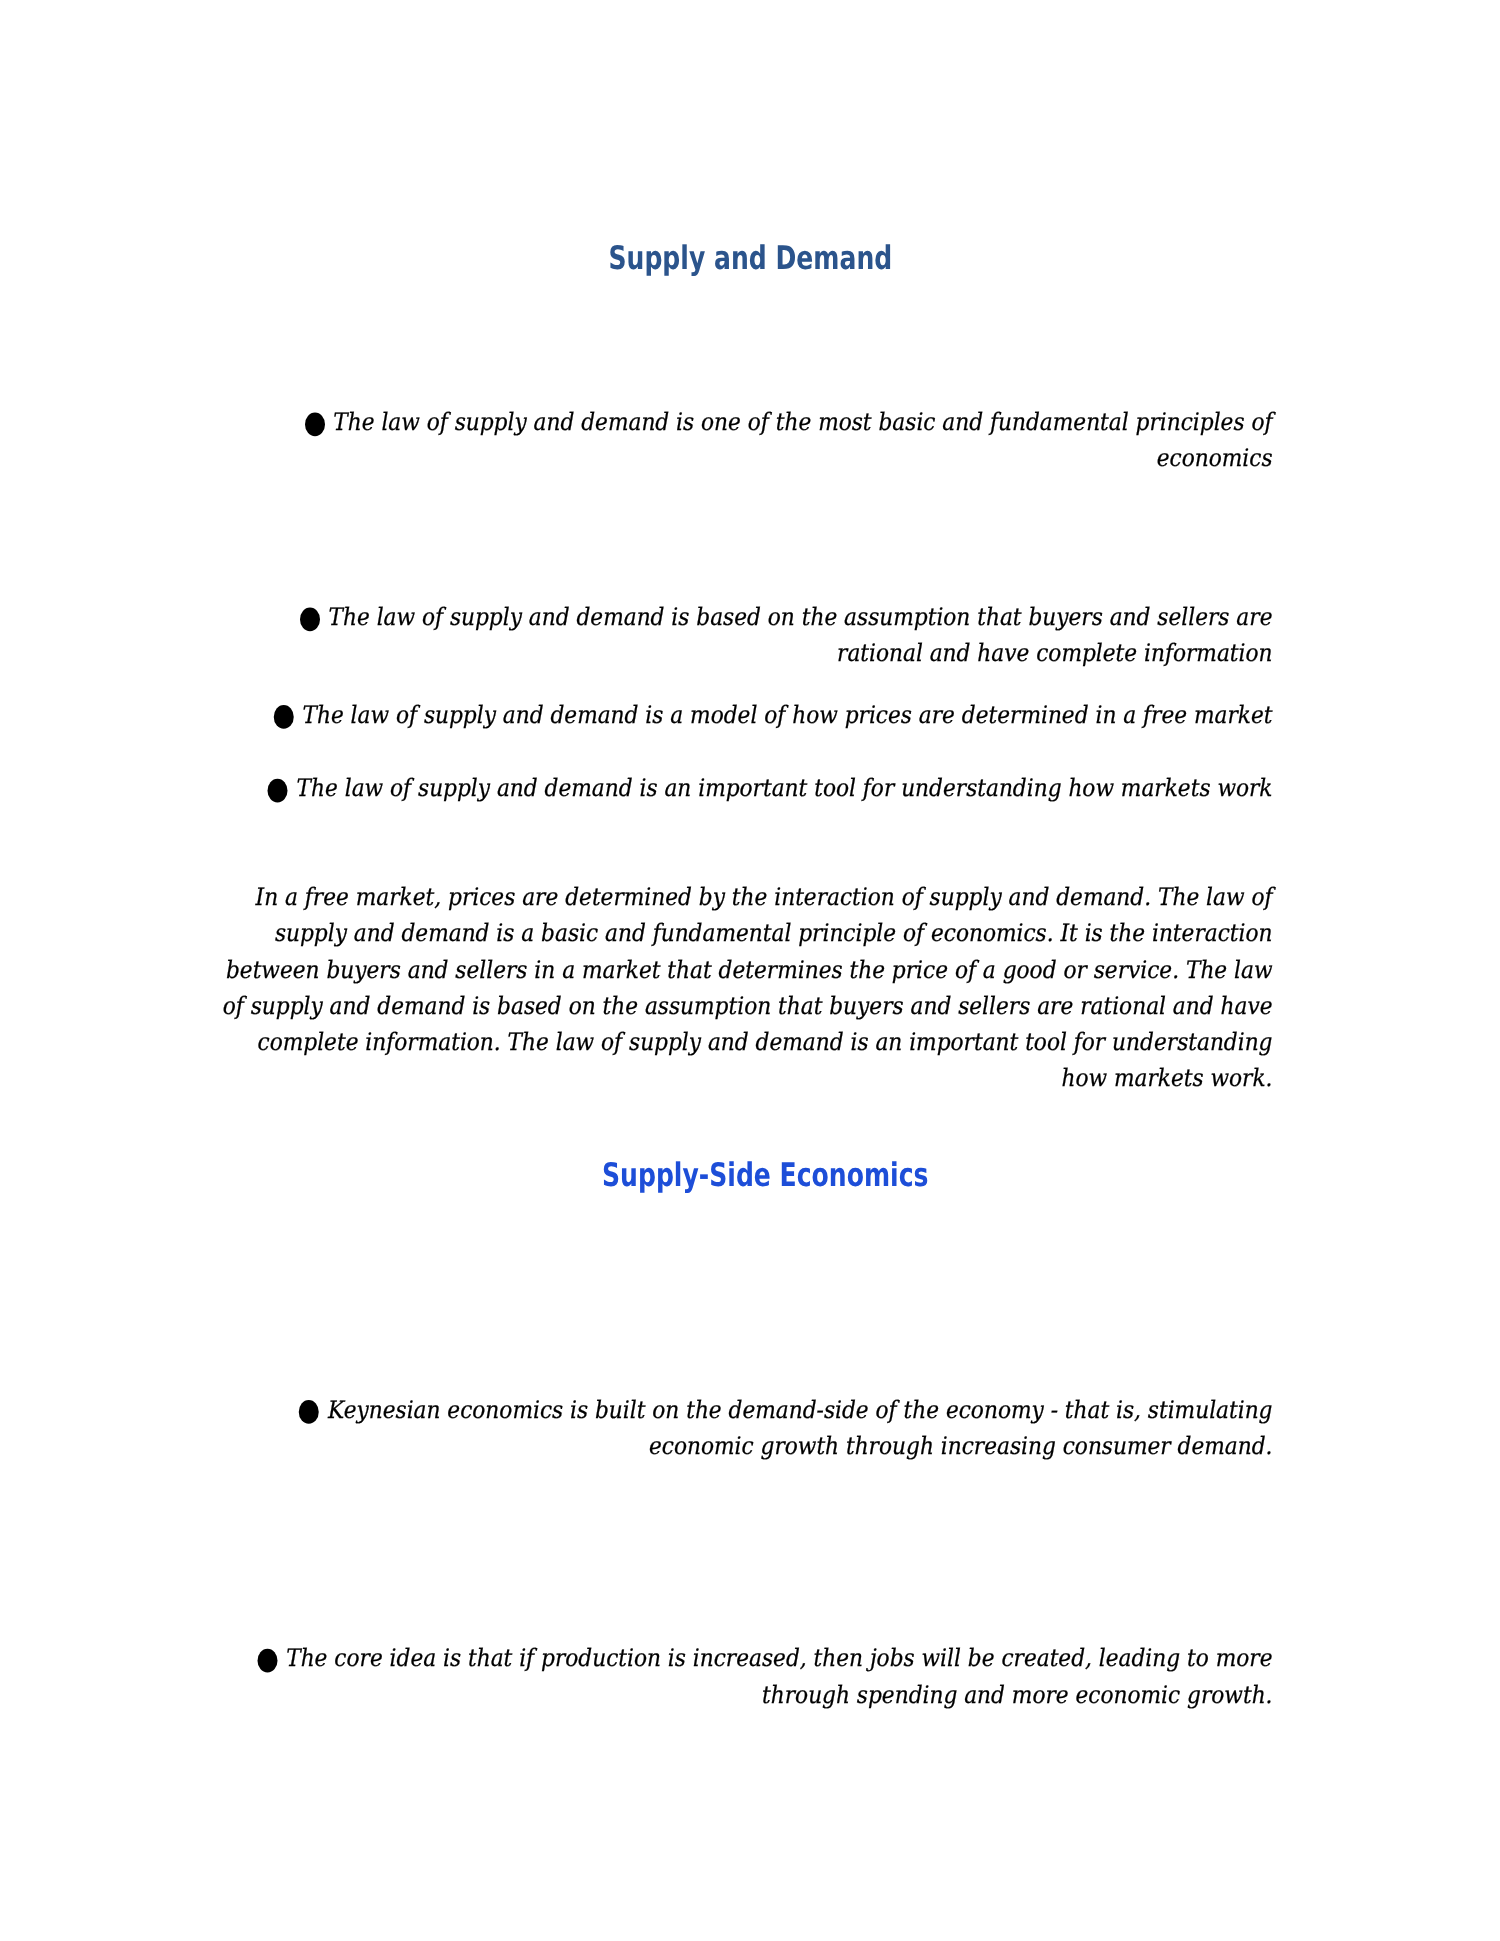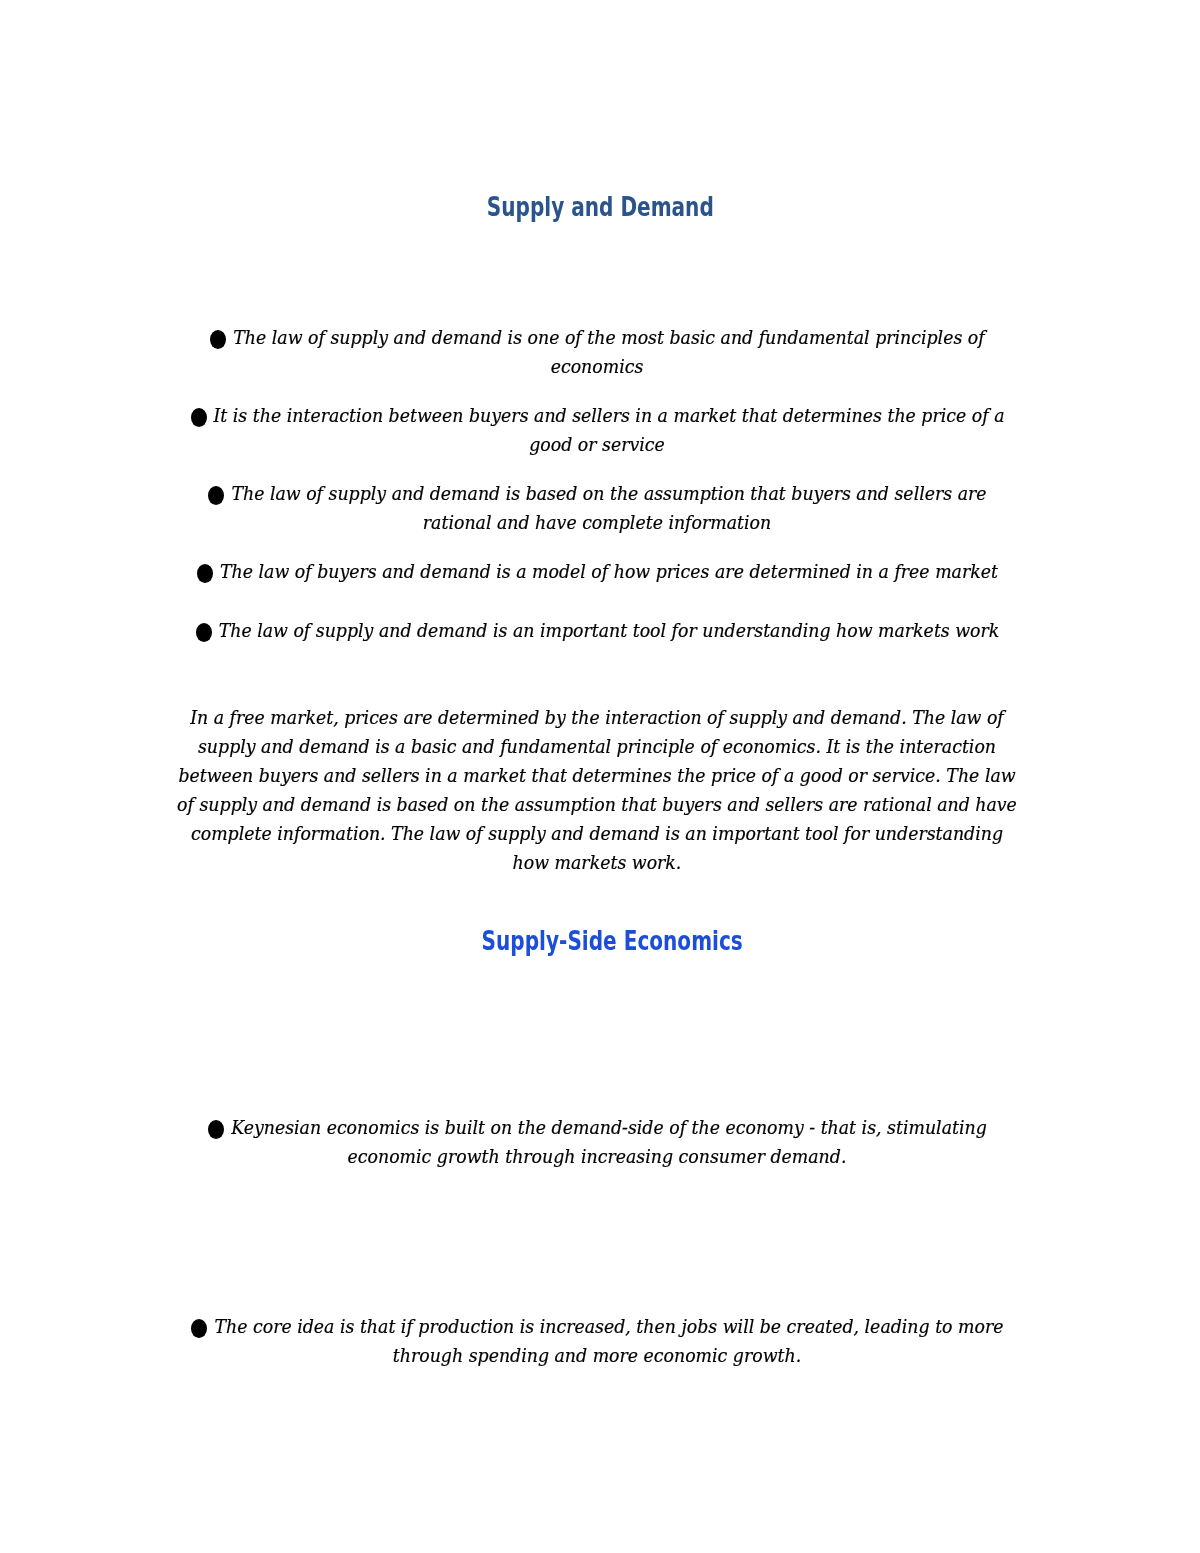--- a/index.html
+++ b/index.html
@@ -20,46 +20,45 @@
     transform:scaleX(0.858);transform-origin:center center;
   }
 
   
   .bullet-item,.body-para{
     position:absolute;left:176px;width:842px;margin:0;padding:0;
     transform:translateZ(0);
     font-family:"DejaVu Serif",serif;font-stretch:condensed;
     font-style:italic;font-weight:normal;
     font-size:19.3px;line-height:29px;color:#000000;
-    text-align:center;white-space:normal;
+    text-align:right;white-space:normal;
     -webkit-text-stroke:0.2px #000000;
   }
   .bullet-glyph{
     display:inline-block;width:16px;height:19px;border-radius:50%;
     background:#000000;vertical-align:baseline;
     position:relative;top:5px;margin-left:1px;margin-right:7px;
     font-size:0;line-height:0;
   }
 </style>
 </head>
 <body>
 
 <div class="page" style="background: rgb(255, 255, 255);">
 
   <h1 class="section-heading" style="top: 192px; color: rgb(43, 84, 140);">
     <span class="heading-text">Supply and Demand</span>
   </h1>
 
   <p class="bullet-item" style="top: 323px; color: rgb(0, 0, 0);"><span class="bullet-glyph" aria-label="●" style="background: rgb(0, 0, 0);"></span><span>The law of supply and demand is one of the most basic and fundamental principles of economics</span></p>
 
-  <p class="bullet-item" style="top: 401px; color: rgb(0, 0, 0);"><span class="bullet-glyph" aria-label="●" style="background: rgb(0, 0, 0);"></span><span>It is the interaction between buyers and sellers in a market that determines the price of a good or service</span></p>
 
   <p class="bullet-item" style="top: 479px; color: rgb(0, 0, 0);"><span class="bullet-glyph" aria-label="●" style="background: rgb(0, 0, 0);"></span><span>The law of supply and demand is based on the assumption that buyers and sellers are rational and have complete information</span></p>
 
-  <p class="bullet-item" style="top: 557px; color: rgb(0, 0, 0);"><span class="bullet-glyph" aria-label="●" style="background: rgb(0, 0, 0);"></span><span>The law of buyers and demand is a model of how prices are determined in a free market</span></p>
+  <p class="bullet-item" style="top: 557px; color: rgb(0, 0, 0);"><span class="bullet-glyph" aria-label="●" style="background: rgb(0, 0, 0);"></span><span>The law of supply and demand is a model of how prices are determined in a free market</span></p>
 
   <p class="bullet-item" style="top: 604px; color: rgb(0, 0, 0); margin-top: 12px;"><span class="bullet-glyph" aria-label="●" style="background: rgb(0, 0, 0);"></span><span>The law of supply and demand is an important tool for understanding how markets work</span></p>
 
   <p class="body-para" style="top: 703px; color: rgb(0, 0, 0);">In a free market, prices are determined by the interaction of supply and demand. The law of supply and demand is a basic and fundamental principle of economics. It is the interaction between buyers and sellers in a market that determines the price of a good or service. The law of supply and demand is based on the assumption that buyers and sellers are rational and have complete information. The law of supply and demand is an important tool for understanding how markets work.</p>
 
   <h1 class="section-heading" style="top: 926px; color: #1d4ed8; margin-left: 12px;">
     <span class="heading-text">Supply-Side Economics</span>
   </h1>
 
   <p class="bullet-item" style="top: 1113px; color: rgb(0, 0, 0);"><span class="bullet-glyph" aria-label="●" style="background: rgb(0, 0, 0);"></span><span>Keynesian economics is built on the demand-side of the economy - that is, stimulating economic growth through increasing consumer demand.</span></p>

